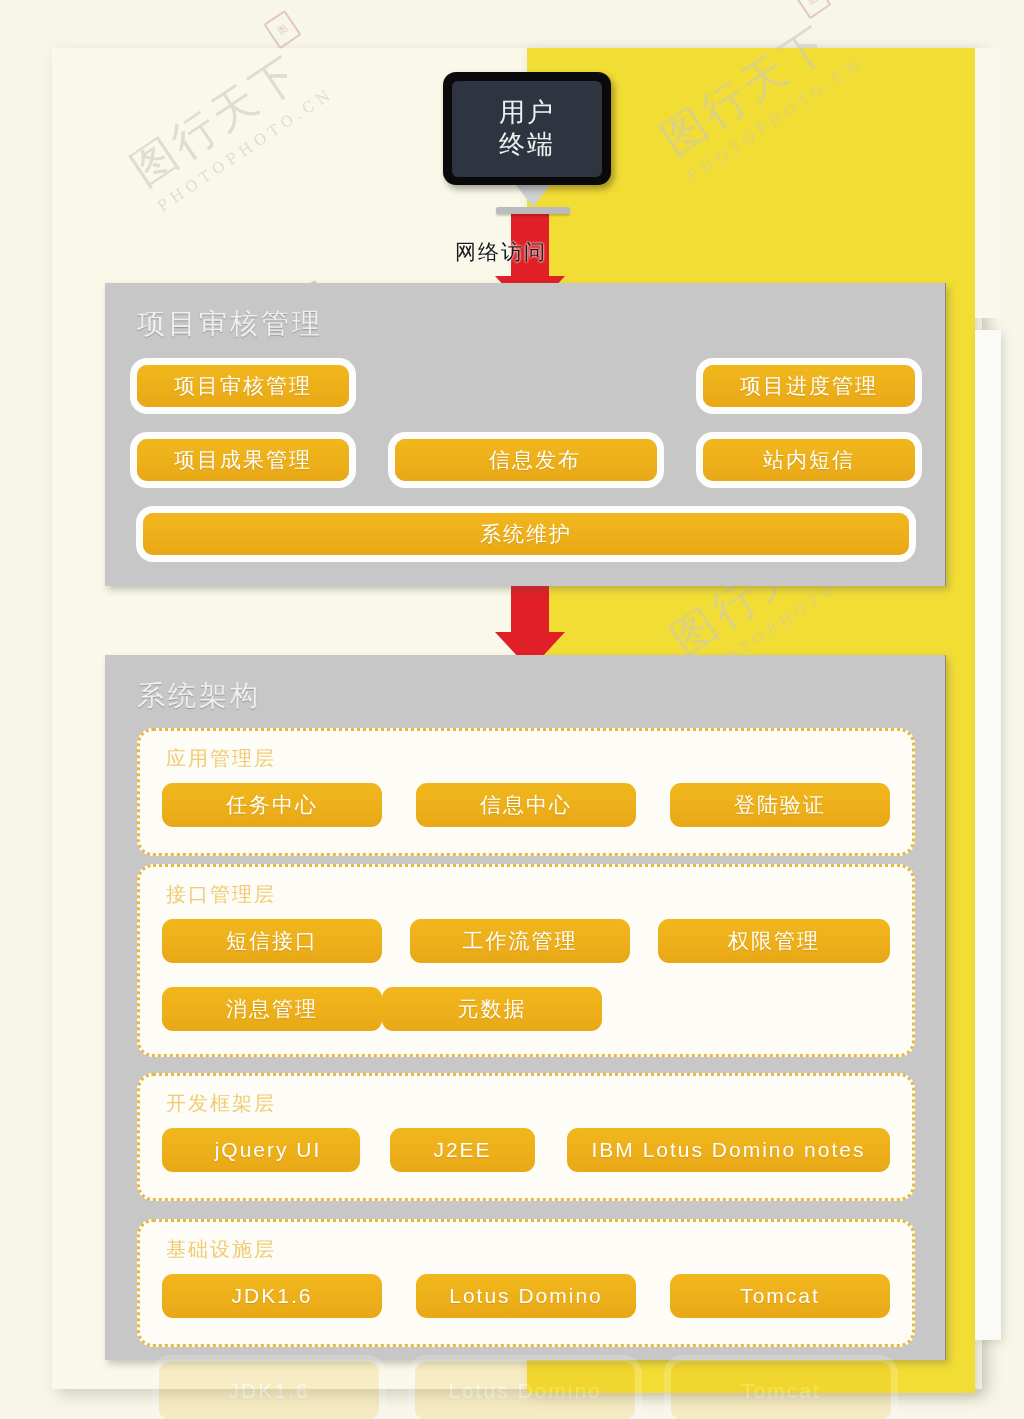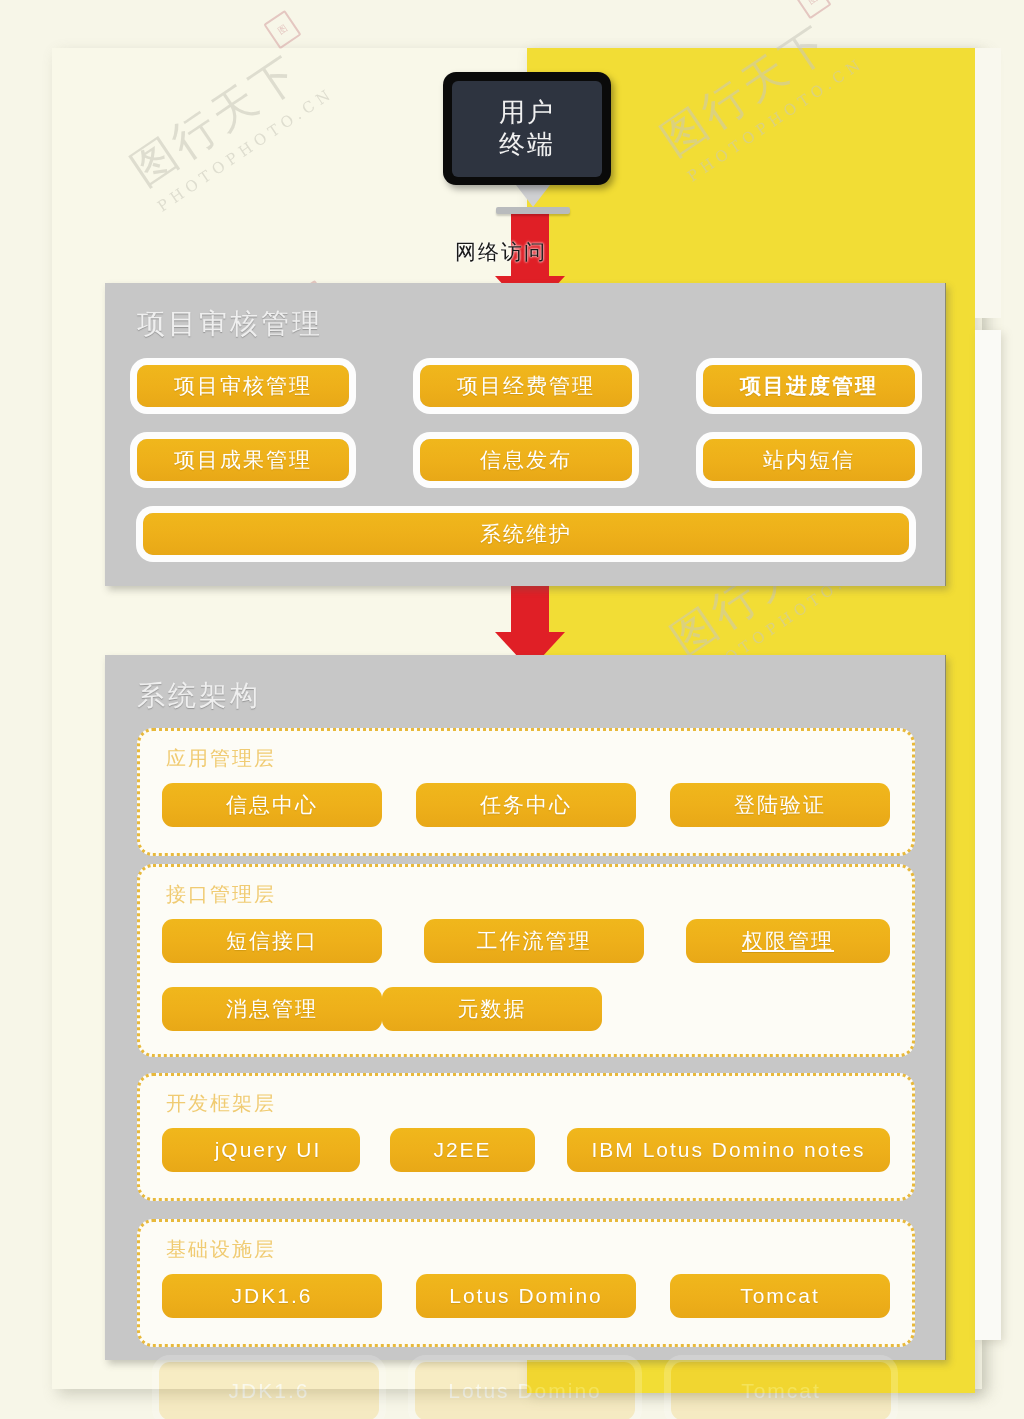--- a/index.html
+++ b/index.html
@@ -224,53 +224,52 @@
   <div class="arrow arrow-2">
     <div class="shaft"></div>
     <div class="head"></div>
   </div>
 
   <div class="gray-panel panel-a">
     <div class="panel-title">项目审核管理</div>
 
     <div class="rowA" style="left:32px;top:82px;width:778px;justify-content:space-between;">
       <div class="btn" style="width:212px;">项目审核管理</div>
-      <div class="btn" style="width:212px;">项目经费管理</div>
-      <div class="btn" style="width:212px;font-weight:bold;">项目进度管理</div>
+      <div class="btn" style="width:212px;">项目进度管理</div>
     </div>
 
     <div class="rowA" style="left:32px;top:156px;width:778px;justify-content:space-between;">
       <div class="btn" style="width:212px;">项目成果管理</div>
-      <div class="btn" style="width:212px;">信息发布</div>
+      <div class="btn" style="width:244px;padding-left:18px;">信息发布</div>
       <div class="btn" style="width:212px;">站内短信</div>
     </div>
 
     <div class="rowA" style="left:38px;top:230px;width:766px;">
       <div class="btn" style="width:766px;">系统维护</div>
     </div>
   </div>
 
   <div class="gray-panel panel-b">
     <div class="panel-title">系统架构</div>
 
     <div class="layer" style="left:32px;top:73px;width:772px;height:122px;">
       <div class="layer-title">应用管理层</div>
       <div style="position:absolute;left:22px;top:52px;width:728px;display:flex;justify-content:space-between;">
+        <div class="btn plain" style="width:220px;">任务中心</div>
         <div class="btn plain" style="width:220px;">信息中心</div>
-        <div class="btn plain" style="width:220px;">任务中心</div>
         <div class="btn plain" style="width:220px;">登陆验证</div>
       </div>
     </div>
 
     <div class="layer" style="left:32px;top:209px;width:772px;height:187px;">
       <div class="layer-title">接口管理层</div>
       <div style="position:absolute;left:22px;top:52px;width:728px;display:flex;justify-content:space-between;">
         <div class="btn plain" style="width:220px;">短信接口</div>
         <div class="btn plain" style="width:220px;">工作流管理</div>
-        <div class="btn plain" style="width:204px;text-decoration:underline;">权限管理</div>
+        <div class="btn plain" style="width:232px;">权限管理</div>
       </div>
       <div style="position:absolute;left:22px;top:120px;width:728px;display:flex;">
         <div class="btn plain" style="width:220px;">消息管理</div>
         <div class="btn plain" style="width:220px;">元数据</div>
       </div>
     </div>
 
     <div class="layer" style="left:32px;top:418px;width:772px;height:122px;">
       <div class="layer-title">开发框架层</div>
       <div style="position:absolute;left:22px;top:52px;width:728px;display:flex;">

